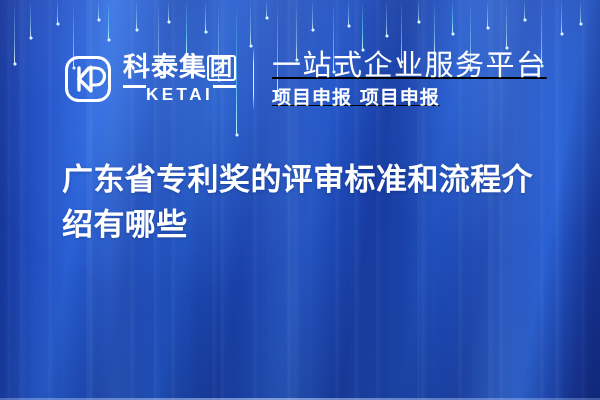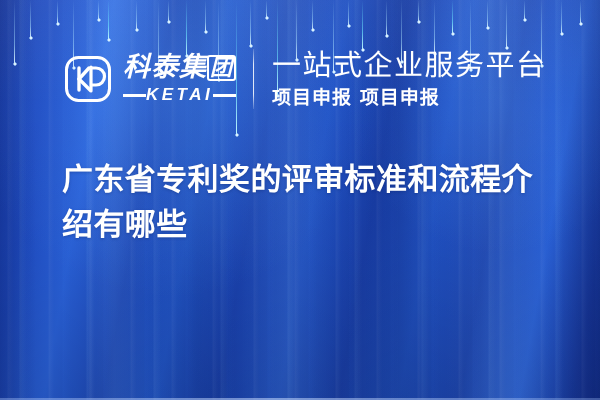--- a/index.html
+++ b/index.html
@@ -141,42 +141,41 @@
   .logo-block {
     display: flex;
     align-items: center;
     gap: 9px;
   }
   .logo-mark {
     width: 52px; height: 52px;
     flex: 0 0 52px;
     display: block;
   }
-  .logo-words { display: flex; flex-direction: column; align-items: stretch; font-style: italic; }
+  .logo-words { display: flex; flex-direction: column; align-items: stretch; }
   .logo-cn {
     font-family: "DejaVu Sans", "Liberation Sans", sans-serif;
     font-size: 27px;
     font-weight: 700;
     color: #ffffff;
     letter-spacing: 1px;
     line-height: 1.02;
     white-space: nowrap;
   }
   .logo-cn .boxed {
     display: inline-block;
     border: 2px solid #ffffff;
     border-radius: 3px;
     padding: 0 1px;
     line-height: 1.0;
     font-size: 22px;
     transform: translateY(-1px);
   }
   .logo-en-row {
     display: flex;
-    align-items: center;
     gap: 0;
     margin-top: 3px;
   }
   .logo-en-row .dash {
     height: 3px;
     background: #ffffff;
     flex: 1 1 auto;
     min-width: 12px;
   }
   .logo-en {
@@ -193,21 +192,21 @@
     height: 60px;
     background: linear-gradient(180deg,
       rgba(255,255,255,0.15) 0%,
       rgba(255,255,255,0.85) 25%,
       rgba(255,255,255,0.85) 75%,
       rgba(255,255,255,0.15) 100%);
     margin: 0 18px 0 17px;
     flex: 0 0 1px;
   }
 
-  .tagline { display: flex; flex-direction: column; justify-content: flex-end; }
+  .tagline { display: flex; flex-direction: column; justify-content: flex-end; text-decoration: underline; }
   .tagline-main {
     font-family: "DejaVu Sans", "Liberation Sans", sans-serif;
     font-size: 29px;
     font-weight: 400;
     color: #ffffff;
     letter-spacing: 1.5px;
     line-height: 1.12;
     white-space: nowrap;
   }
   .tagline-sub {

